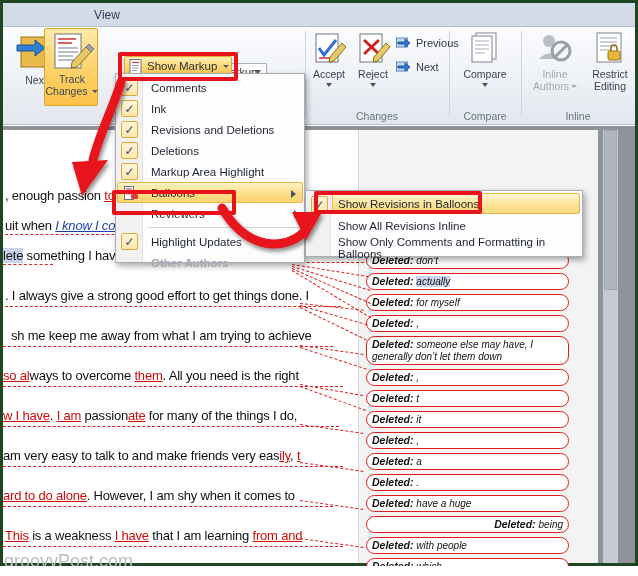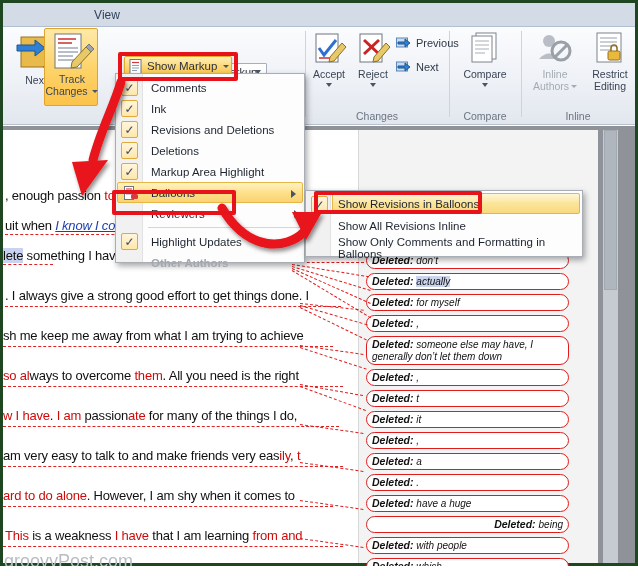--- a/index.html
+++ b/index.html
@@ -203,21 +203,21 @@
   #page-gutter {
     position:absolute; left:615px; top:0; width:20px; height:437px;
     background:#8f9399;
   }
 
   
   .dline {
     position:absolute; font-size:13px; color:#111; white-space:nowrap;
     letter-spacing:-0.2px;
   }
-  .ins { color:#cf0a0a; }
+  .ins { color:#cf0a0a; text-decoration:underline; }
   .ital { font-style:italic; color:#1c3fb0; text-decoration:underline; }
   .selhl { background:#c9d3ef; }
   .strike-line {
     position:absolute; height:0; border-top:1px dashed #dd2222;
   }
 
   
   .balloon {
     position:absolute; left:366px;
     background:#ffffff;
@@ -423,21 +423,21 @@
 
       <div class="dline" style="left:2px;top:88px;">uit when <span class="ital">I know I co</span></div>
       <div class="strike-line" style="left:2px;top:104px;width:160px;"></div>
 
       <div class="dline" style="left:0px;top:118px;"><span class="selhl">lete</span> something I hav</div>
       <div class="strike-line" style="left:0px;top:134px;width:50px;border-top-style:dashed;"></div>
 
       <div class="dline" style="left:2px;top:158px;">. I always give a strong good effort to get things done. I</div>
       <div class="strike-line" style="left:2px;top:176px;width:336px;"></div>
 
-      <div class="dline" style="left:0px;top:198px;">sh me keep me away from what I am trying to achieve</div>
+      <div class="dline" style="left:0px;top:198px;padding-left:8px;">sh me keep me away from what I am trying to achieve</div>
       <div class="strike-line" style="left:0px;top:216px;width:330px;"></div>
 
       <div class="dline" style="left:0px;top:238px;"><span class="ins">so al</span>ways to overcome <span class="ins">them</span>. All you need is the right</div>
       <div class="strike-line" style="left:0px;top:256px;width:340px;"></div>
 
       <div class="dline" style="left:0px;top:278px;"><span class="ins">w I have</span>. <span class="ins">I am</span> passion<span class="ins">ate</span> for many of the things I do,</div>
       <div class="strike-line" style="left:0px;top:296px;width:336px;"></div>
 
       <div class="dline" style="left:0px;top:318px;">am very easy to talk to and make friends very eas<span class="ins">ily</span>, <span class="ins">t</span></div>
       <div class="strike-line" style="left:0px;top:336px;width:340px;"></div>

